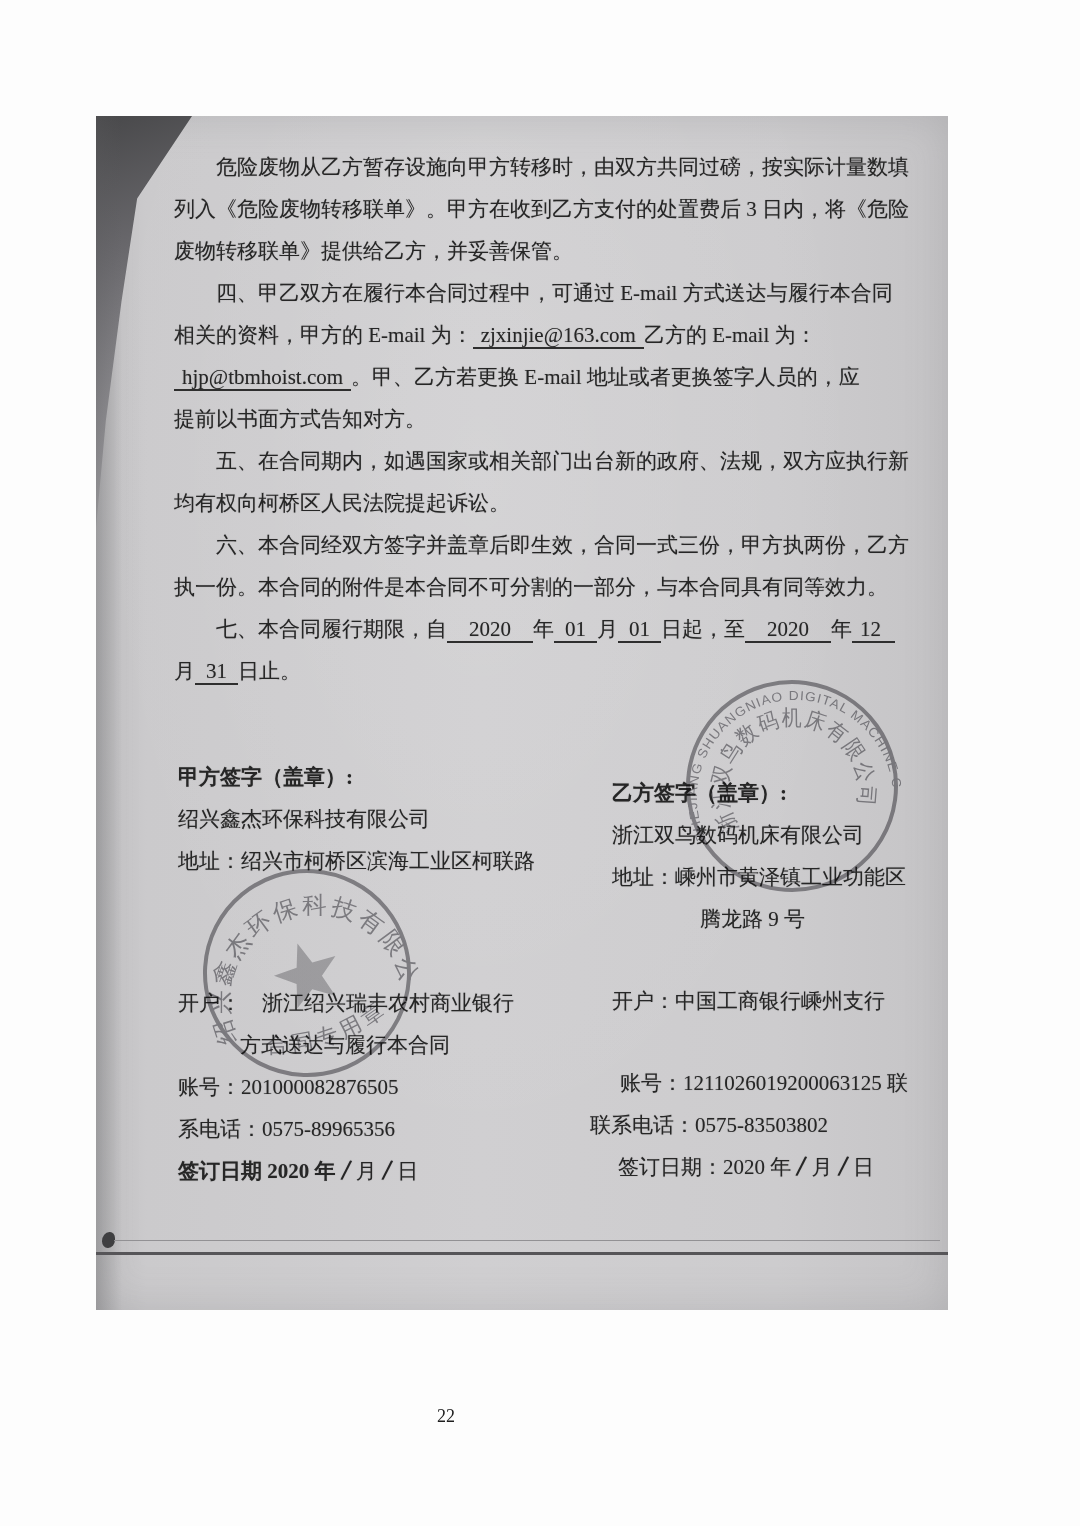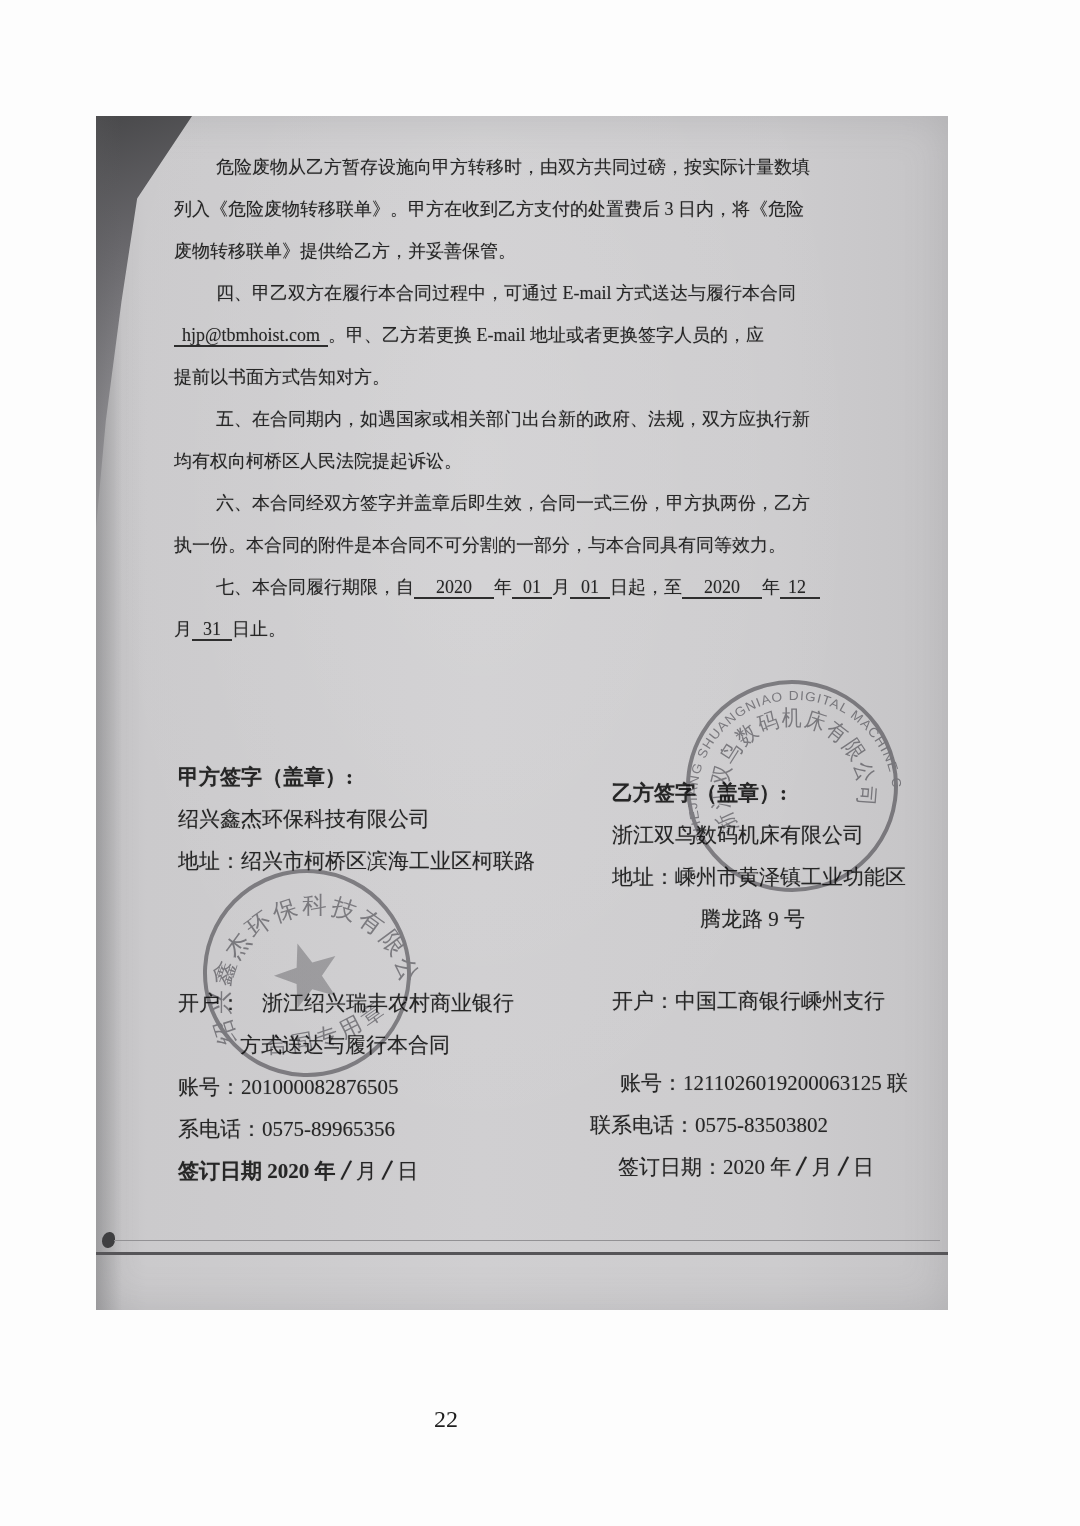--- a/index.html
+++ b/index.html
@@ -9,21 +9,21 @@
         background:
           radial-gradient(ellipse at 45% 30%, rgba(255,255,255,0.10), rgba(255,255,255,0) 60%),
           linear-gradient(90deg,#c2c1c3 0%,#cbcacc 6%,#d0cfd1 45%,#cdccce 80%,#c5c4c6 100%);
         box-shadow:inset 0 0 40px rgba(120,120,122,.25);}
   .corner-shadow{position:absolute;left:0;top:0;width:98px;height:412px;
         background:linear-gradient(160deg,#48484a 0%,#69686c 32%,#8e8d91 66%,#b2b1b4 100%);
         clip-path:polygon(0 0,98% 0,42% 20%,26% 45%,10% 74%,0 100%);}
   .left-shade{position:absolute;left:0;top:0;width:26px;height:100%;
         background:linear-gradient(90deg,rgba(92,92,94,.30),rgba(92,92,94,0));}
   .content{position:absolute;left:78px;top:30px;width:730px;color:#262626;
-        font-size:18px;line-height:42px;text-shadow:0 0 1px rgba(50,50,50,.35);}
+        font-size:21px;line-height:42px;text-shadow:0 0 1px rgba(50,50,50,.35);}
   .line{white-space:nowrap;}
   .indent{text-indent:42px;}
   .u{border-bottom:2px solid #2e2e2e;padding:0 8px;}
   .u-year{border-bottom:2px solid #2e2e2e;padding:0 22px;}
   .u-num{border-bottom:2px solid #2e2e2e;padding:0 11px;}
   .u-tail{border-bottom:2px solid #2e2e2e;padding:0 14px 0 8px;}
   .sig-col{position:absolute;width:430px;color:#262626;font-size:21px;line-height:42px;
         text-shadow:0 0 1px rgba(50,50,50,.35);}
   .sig-a{left:82px;top:640px;}
   .sig-b{left:494px;top:656px;width:400px;}
@@ -34,35 +34,38 @@
   .slash{display:inline-block;font-size:30px;font-weight:bold;transform:rotate(8deg);
         padding:0 6px;line-height:20px;vertical-align:-2px;}
   .stamp{position:absolute;opacity:.68;mix-blend-mode:multiply;}
   .stamp-b{left:576px;top:550px;transform:rotate(-14deg);}
   .stamp-a{left:96px;top:742px;transform:rotate(-18deg);}
   .rule-thin{position:absolute;left:18px;top:1124px;width:826px;height:1px;background:#929194;}
   .rule-thick{position:absolute;left:0;top:1136px;width:852px;height:3px;background:#565558;}
   .smudge{position:absolute;left:6px;top:1116px;width:13px;height:16px;background:#3f3f41;
         border-radius:60% 40% 55% 45%;}
   .page-num{position:absolute;left:0;top:1406px;width:892px;text-align:center;
-        font-size:24px;color:#1e1e1e;}
+        font-size:18px;color:#1e1e1e;}
 </style>
 </head>
 <body>
 
 <div class="page">
   <div class="scan">
     <div class="corner-shadow"></div>
     <div class="left-shade"></div>
 
     <div class="content">
       <div class="line indent">危险废物从乙方暂存设施向甲方转移时，由双方共同过磅，按实际计量数填</div>
       <div class="line">列入《危险废物转移联单》。甲方在收到乙方支付的处置费后 3 日内，将《危险</div>
       <div class="line">废物转移联单》提供给乙方，并妥善保管。</div>
       <div class="line indent">四、甲乙双方在履行本合同过程中，可通过 E-mail 方式送达与履行本合同</div>
+      <div class="line">
+        <span>相关的资料，甲方的 E-mail 为：</span><span class="u">zjxinjie@163.com</span><span>乙方的 E-mail 为：</span>
+      </div>
       <div class="line">
         <span class="u">hjp@tbmhoist.com</span><span>。甲、乙方若更换 E-mail 地址或者更换签字人员的，应</span>
       </div>
       <div class="line">提前以书面方式告知对方。</div>
       <div class="line indent">五、在合同期内，如遇国家或相关部门出台新的政府、法规，双方应执行新</div>
       <div class="line">均有权向柯桥区人民法院提起诉讼。</div>
       <div class="line indent">六、本合同经双方签字并盖章后即生效，合同一式三份，甲方执两份，乙方</div>
       <div class="line">执一份。本合同的附件是本合同不可分割的一部分，与本合同具有同等效力。</div>
       <div class="line indent">
         <span>七、本合同履行期限，自</span><span class="u-year">2020</span><span>年</span><span class="u-num">01</span><span>月</span><span class="u-num">01</span><span>日起，至</span><span class="u-year">2020</span><span>年</span><span class="u-tail">12</span>

